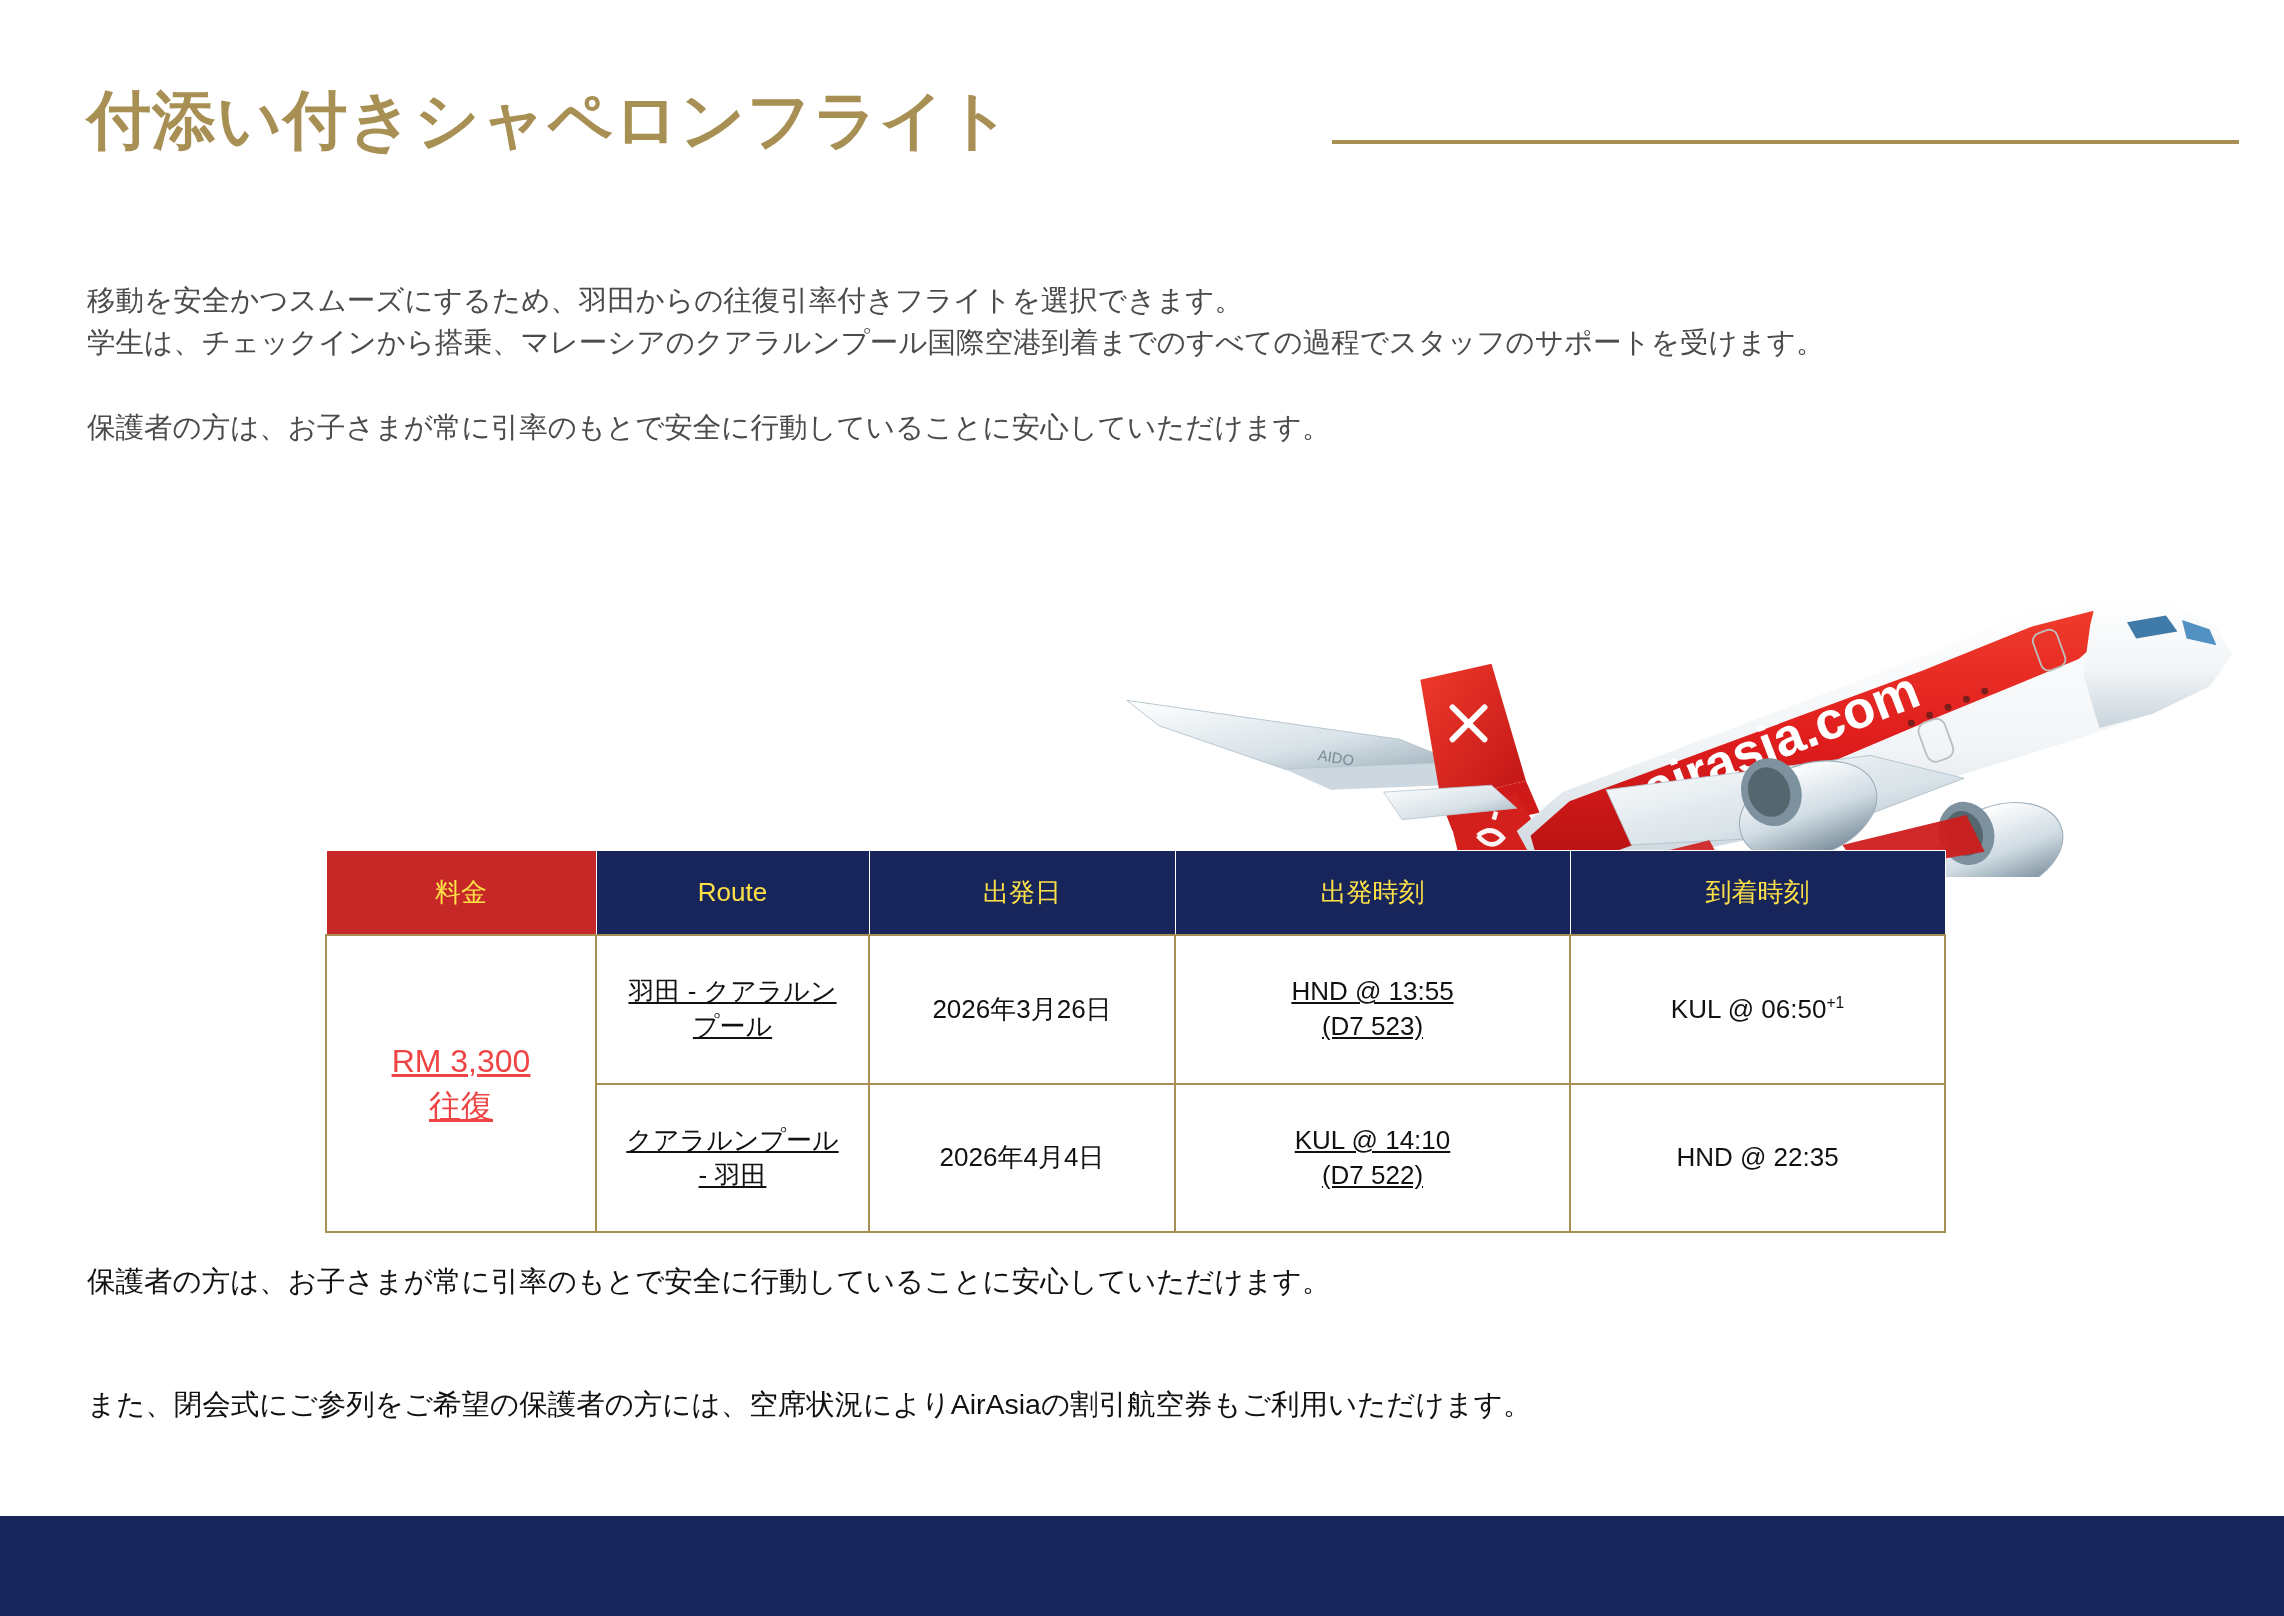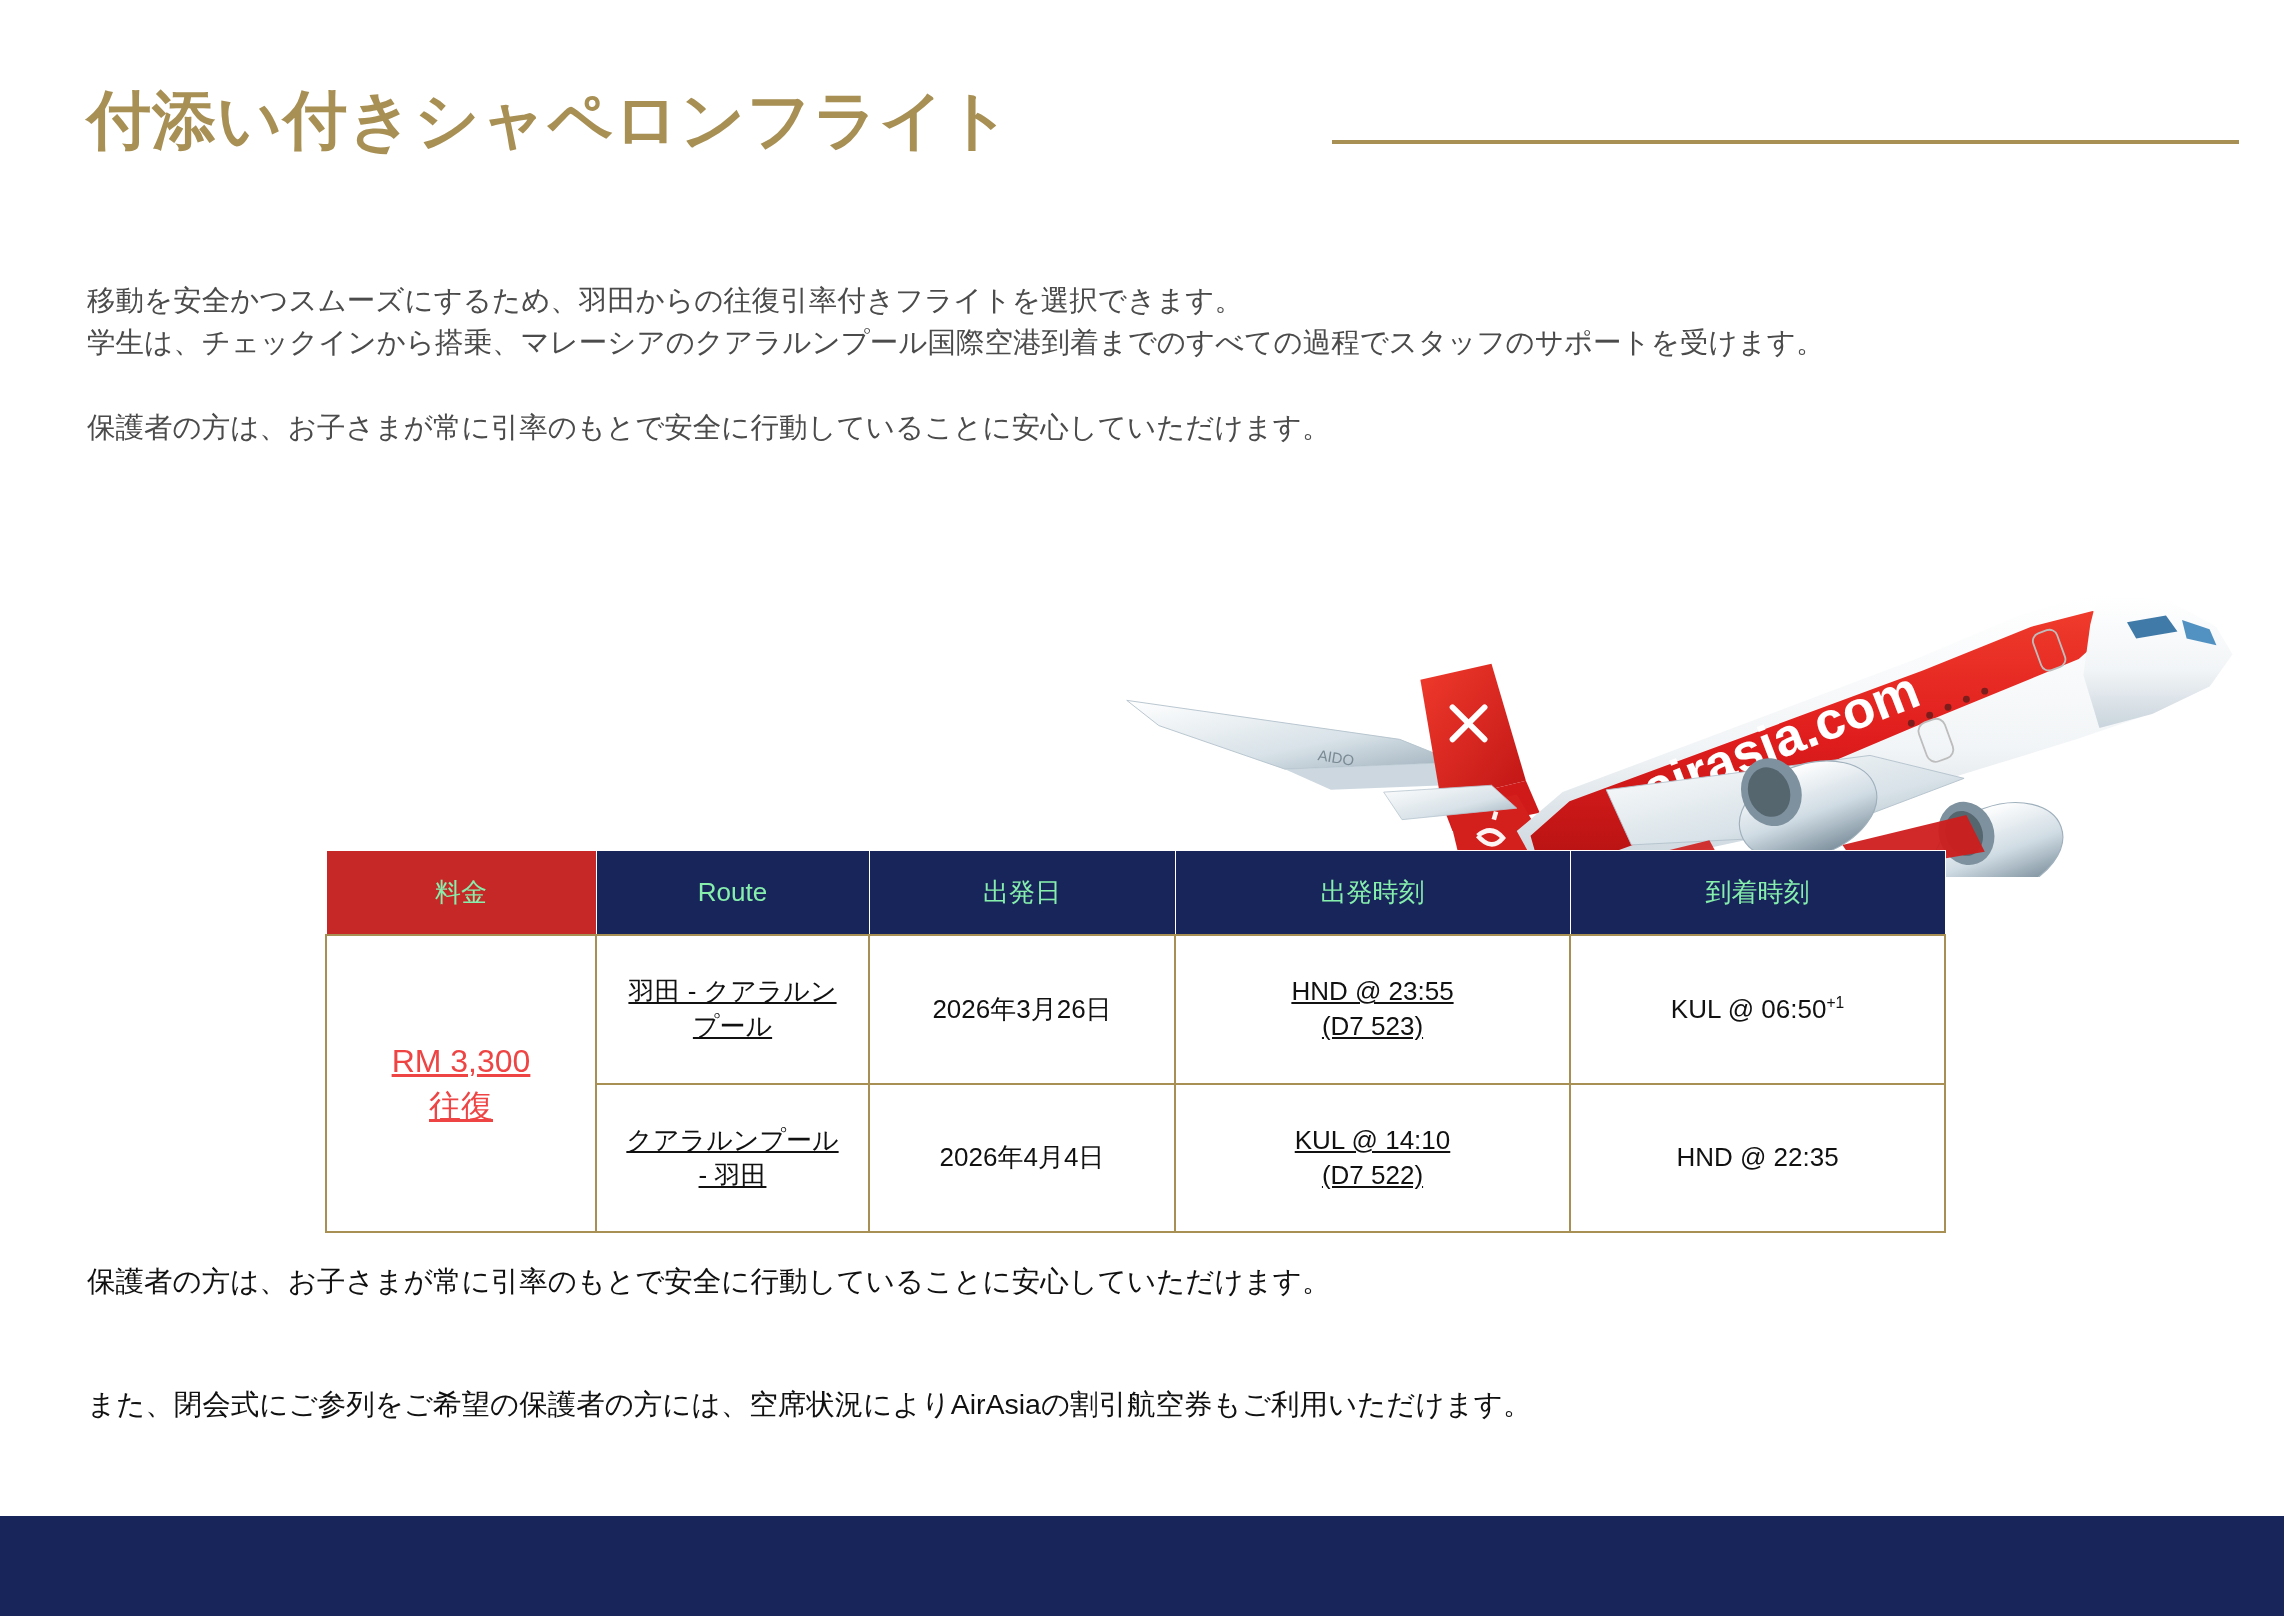--- a/index.html
+++ b/index.html
@@ -48,21 +48,21 @@
     table-layout:fixed;
   }
   .table col.c1{width:270px;}
   .table col.c2{width:273px;}
   .table col.c3{width:306px;}
   .table col.c4{width:395px;}
   .table col.c5{width:375px;}
 
   .table th{
     height:83px;
-    color:#86efac;
+    color:#fde047;
     background:#17255B;
     font-size:26px;font-weight:400;
     text-align:center;vertical-align:middle;
     border:1.4px solid #ffffff;
     padding:0 3.7px;
   }
   .table th.fare-head{background:#C62828;}
   .table td{
     border:2.3px solid #A89055;
     text-align:center;vertical-align:middle;
@@ -248,21 +248,21 @@
         <td class="fare-cell" rowspan="2">
           <span class="sub">RM 3,300</span>
           <span class="sub">往復</span>
         </td>
         <td>
           <span class="sub">羽田 - クアラルン</span>
           <span class="sub">プール</span>
         </td>
         <td>2026年3月26日</td>
         <td>
-          <span class="sub">HND @ 23:55</span>
+          <span class="sub">HND @ 13:55</span>
           <span class="sub">(D7 523)</span>
         </td>
         <td>
           <span>KUL @ 06:50</span><span class="plus1">+1</span>
         </td>
       </tr>
       <tr>
         <td>
           <span class="sub">クアラルンプール</span>
           <span class="sub">- 羽田</span>

